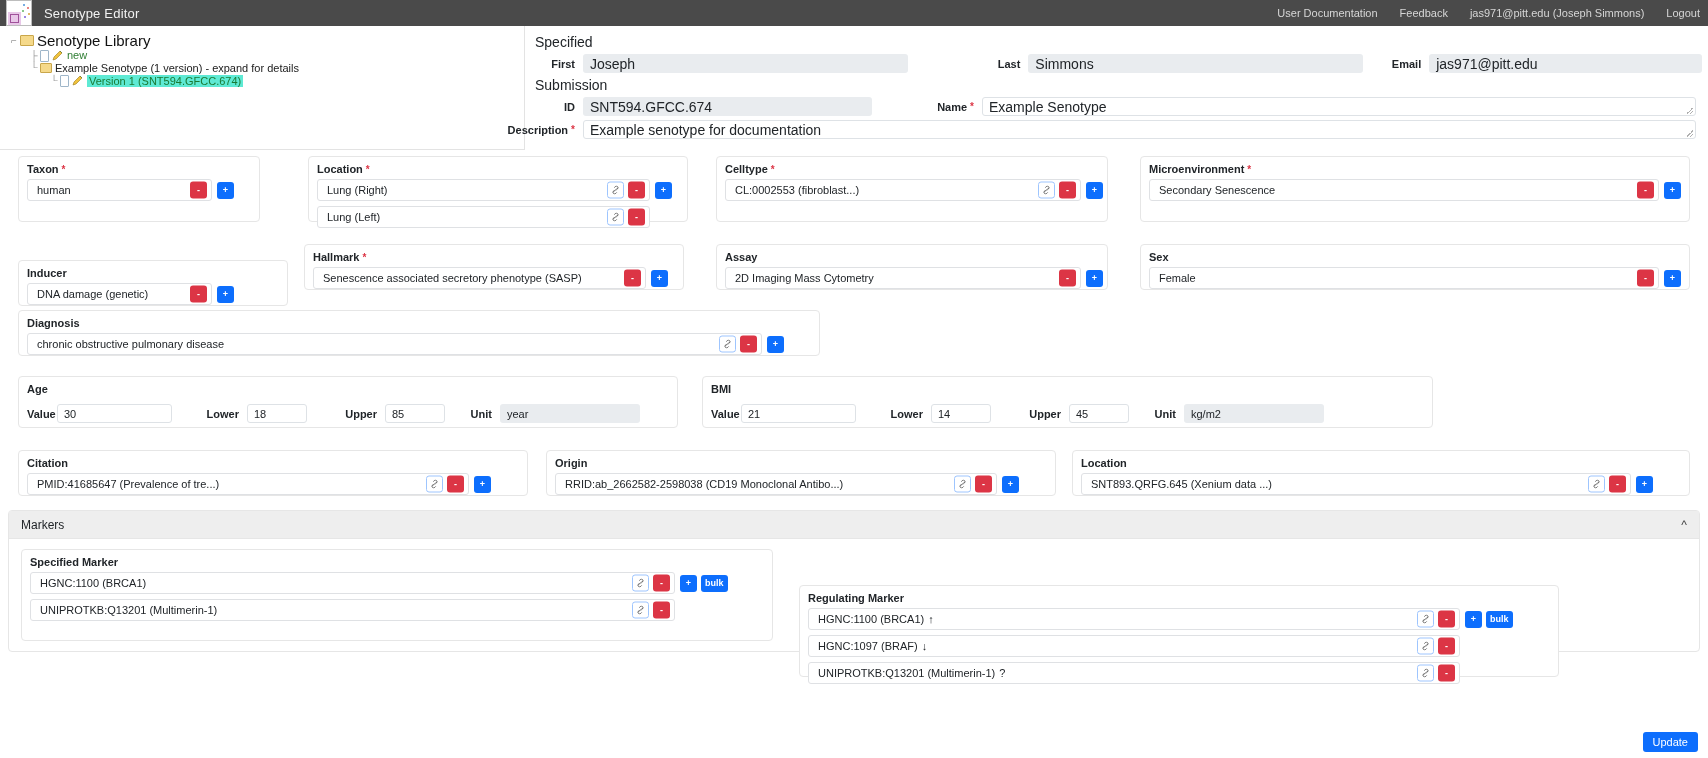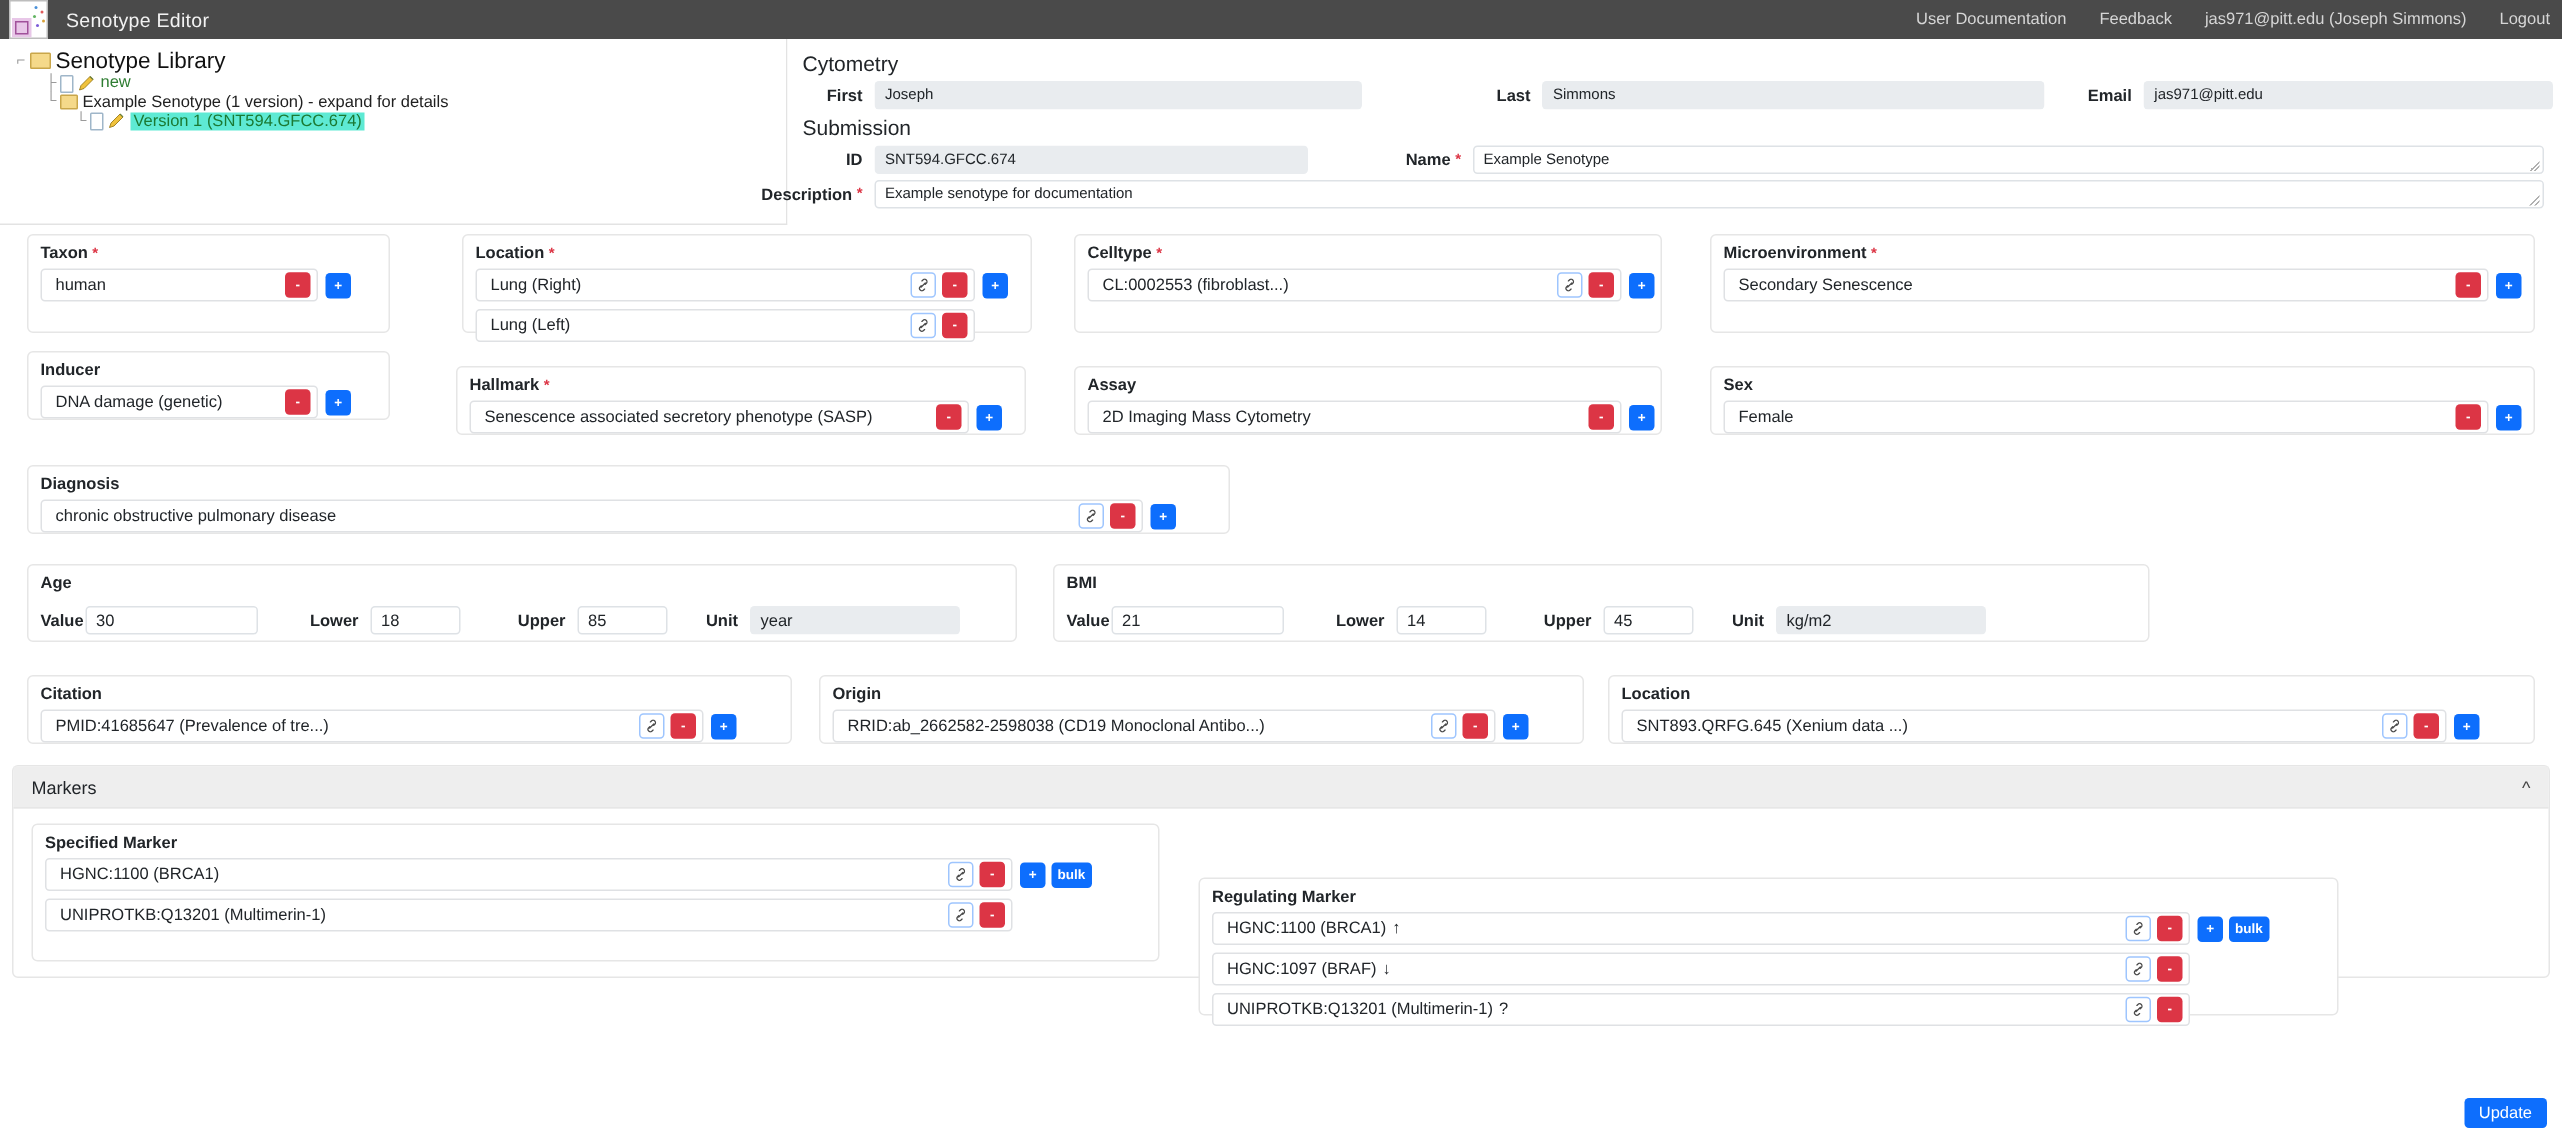--- a/index.html
+++ b/index.html
@@ -58,21 +58,21 @@
   .topform{
     position:absolute; left:525px; top:26px; right:0; height:124px;
     background:#fff; padding:6px 6px 0 6px;
   }
   .sec-title{ font-size:14px; margin:2px 0 4px 4px; color:#212529; }
   .frow{ display:flex; align-items:center; margin-bottom:4px; }
   .flabel{ font-size:11px; font-weight:bold; text-align:right; padding-right:8px; flex:none;}
   .req{ color:#dc3545; font-weight:bold; padding-left:3px; font-size:10px;}
   .inp{
     height:19px; border:1px solid transparent; border-radius:3px; background:#e9ecef;
-    font-size:10px; padding:4px 6px; display:flex; align-items:center; color:#212529;
+    font-size:14px; padding:4px 6px; display:flex; align-items:center; color:#212529;
     font-family:"Liberation Sans",sans-serif;
   }
   .inp.white{ background:#fff; border:1px solid #dee2e6; }
   .inp.ta{ height:19px; position:relative; }
   .inp.ta .grip{ position:absolute; right:2px; bottom:1px; width:7px; height:7px;
      background:linear-gradient(135deg,transparent 50%,#b0b0b0 50%,#b0b0b0 60%,transparent 60%,transparent 72%,#b0b0b0 72%,#b0b0b0 82%,transparent 82%); }
 
   
   .body-area{ position:absolute; left:0; top:150px; right:0; bottom:0; background:#fff; overflow:hidden; }
 
@@ -179,21 +179,21 @@
       <svg width="12" height="12" viewBox="0 0 12 12">
           <path d="M1 10l1-3 6-6 2 2-6 6z" fill="#f0c23c" stroke="#9a7a1a" stroke-width=".6"></path>
           <path d="M8 1l2 2" stroke="#6b7f3a" stroke-width=".8"></path>
         </svg>
     </span>
     <span class="lbl-ver">Version 1 (SNT594.GFCC.674)</span>
   </div>
 </div>
 
 <div class="topform">
-  <div class="sec-title">Cytometry</div>
+  <div class="sec-title">Specified</div>
 
   <div class="frow">
     <div class="flabel" style="width:52px">First</div>
     <div class="inp" style="width:340px">Joseph</div>
     <div class="flabel" style="width:120px">Last</div>
     <div class="inp" style="width:350px">Simmons</div>
     <div class="flabel" style="width:66px">Email</div>
     <div class="inp" style="width:285px">jas971@pitt.edu</div>
   </div>
 
@@ -314,21 +314,21 @@
         <span class="btns">
           <span class="btn btn-red">-</span>
         </span>
       </div>
       <div class="outer-btns">
         <span class="btn btn-blue">+</span>
       </div>
     </div>
   </div>
 
-  <div class="card" style="left:18px;top:84px;width:242px;height:46px;">
+  <div class="card" style="left:18px;top:110px;width:270px;height:46px;">
     <div class="card-label">
       <span>Inducer</span>
     </div>
     <div class="val-row">
       <div class="val-box" style="flex:none;width:185px">
         <span>DNA damage (genetic)</span>
         <span class="btns">
           <span class="btn btn-red">-</span>
         </span>
       </div>

